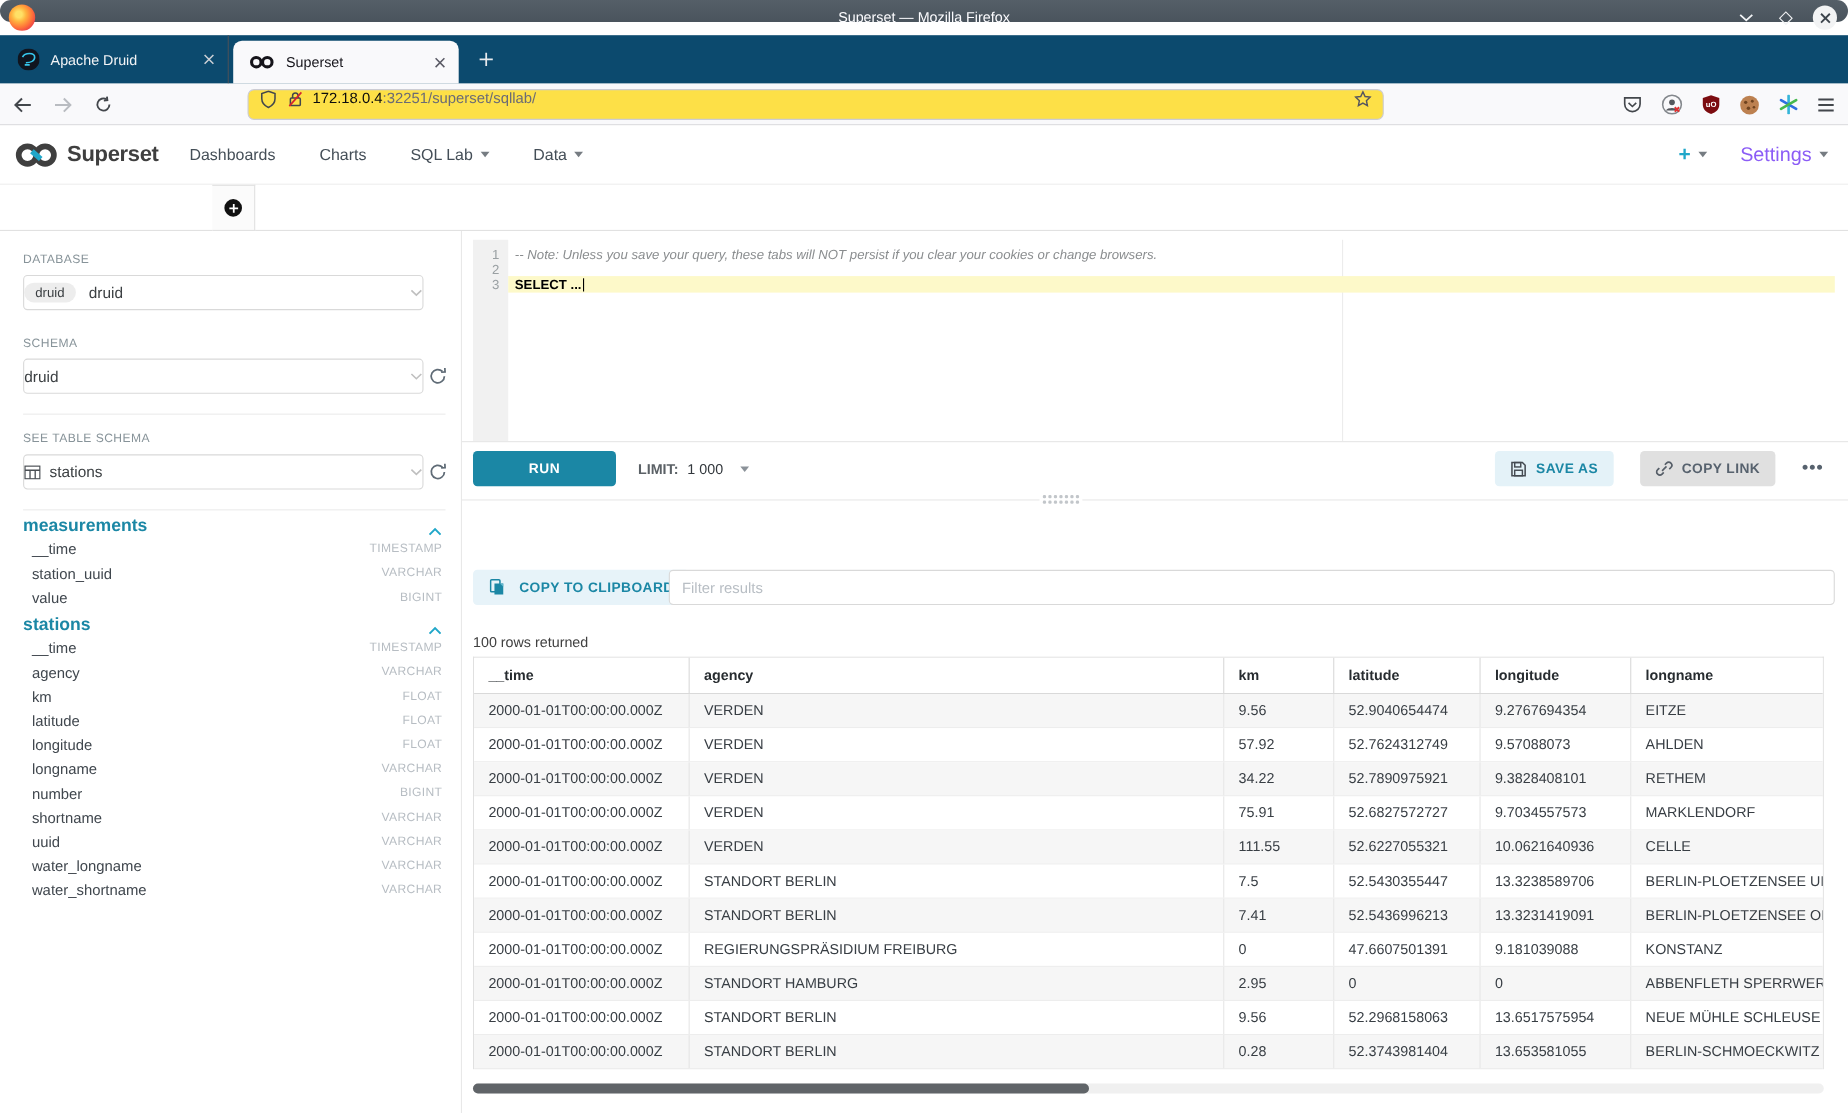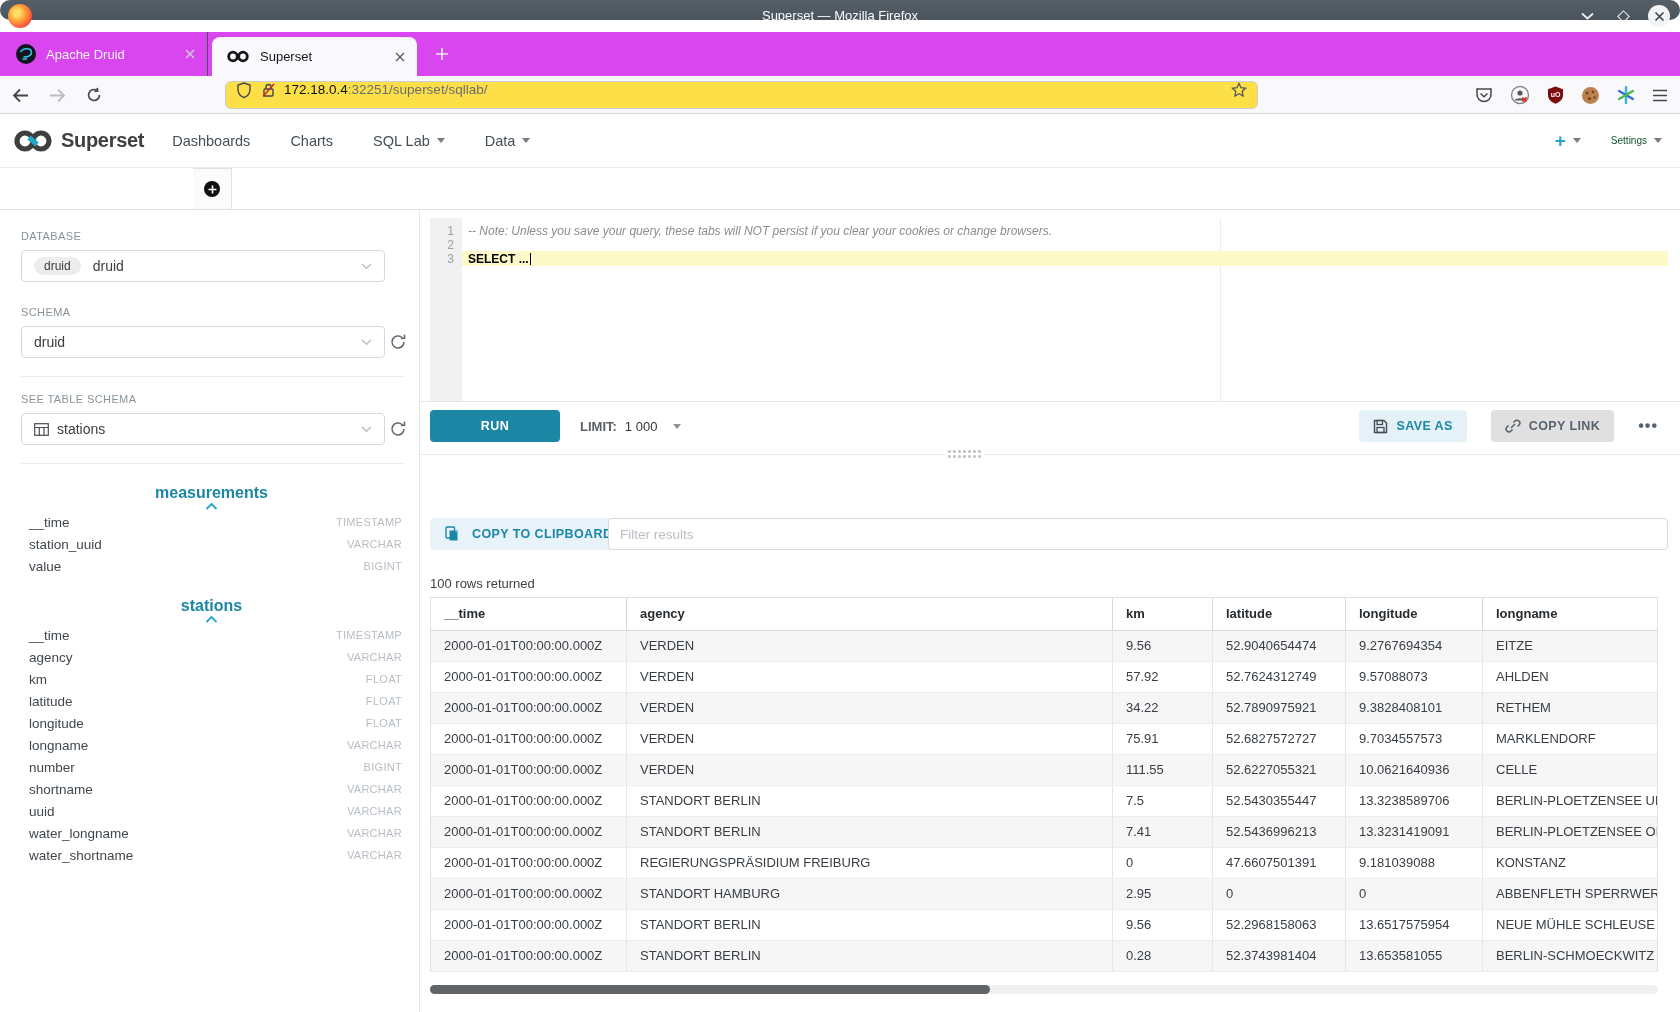--- a/index.html
+++ b/index.html
@@ -10,21 +10,21 @@
   .titlebar{position:absolute;left:0;top:0;width:1680px;height:20px;background:linear-gradient(#555f68,#4a545d);border-radius:15px;}
   .fx-logo{position:absolute;left:8px;top:4px;width:24px;height:24px;border-radius:50%;
     background:radial-gradient(circle at 38% 38%, #ffe066 0 14%, #ffb23e 32%, #ff7139 58%, #e22850 88%);}
   .win-title{position:absolute;left:0;right:0;top:0;height:32px;line-height:32px;text-align:center;
     color:#fbfbfe;font-size:13px;}
   .win-controls{position:absolute;right:10px;top:0;height:32px;display:flex;align-items:center;gap:14px;}
   .wc{width:22px;height:22px;display:flex;align-items:center;justify-content:center;color:#f0f2f4;}
   .wc .diamond{width:9px;height:9px;border:1.6px solid #f0f2f4;transform:rotate(45deg);}
   .wc.close{background:#f2f3f4;border-radius:50%;}
 
-  .tabstrip{position:absolute;left:0;top:32px;width:1680px;height:44px;background:#d946ef;}
+  .tabstrip{position:absolute;left:0;top:32px;width:1680px;height:44px;background:#0c4a6e;}
   .btab{position:absolute;display:flex;align-items:center;font-size:13px;}
   .btab.inactive{left:2px;top:0;width:206px;height:44px;color:#f3f4f6;padding:0 8px 0 14px;border-right:1px solid #49525a;}
   .btab.inactive .btab-label{margin-left:10px;flex:1;}
   .btab.active{left:212px;top:5px;width:205px;height:39px;background:#f9f9fb;border-radius:8px 8px 0 0;
     color:#15141a;padding:0 8px 0 14px;}
   .btab.active .btab-label{margin-left:10px;flex:1;}
   .btab-close{width:18px;height:18px;display:flex;align-items:center;justify-content:center;}
   .newtab{position:absolute;left:428px;top:8px;width:28px;height:28px;display:flex;align-items:center;justify-content:center;}
 
   .urlrow{position:absolute;left:0;top:76px;width:1680px;height:38px;background:#f9f9fb;border-bottom:1px solid #d4d4d8;}
@@ -40,48 +40,48 @@
   .ssnav{position:absolute;left:0;top:114px;width:1680px;height:54px;background:#fff;border-bottom:1px solid #ececec;
     display:flex;align-items:center;}
   .brand{display:flex;align-items:center;margin-left:12px;}
   .brand-text{font-size:20px;font-weight:700;color:#3f3f3f;letter-spacing:-0.3px;margin-left:7px;}
   .nav-menu{display:flex;align-items:center;margin-left:28px;gap:40px;}
   .nav-item{display:flex;align-items:center;gap:7px;font-size:14.5px;color:#444e57;cursor:default;}
   .caret-down{width:0;height:0;border-left:4px solid transparent;border-right:4px solid transparent;border-top:5px solid #767c82;}
   .nav-right{position:absolute;right:18px;display:flex;align-items:center;gap:30px;}
   .plus-group,.settings-group{display:flex;align-items:center;gap:7px;}
   .nav-plus{color:#20a7c9;font-size:19px;font-weight:700;line-height:1;}
-  .settings-label{font-size:10px;color:#14532d;}
+  .settings-label{font-size:18px;color:#8b5cf6;}
 
   
   .qtabrow{position:absolute;left:0;top:168px;width:1680px;height:42px;background:#fff;border-bottom:1px solid #e1e1e1;}
   .qtab{position:absolute;left:23px;top:0;width:171px;height:42px;background:#fff;border:1px solid #e1e1e1;
     border-bottom:1px solid #fff;display:flex;align-items:center;padding:0 12px 0 10px;}
   .drag-dots{display:grid;grid-template-columns:2px 2px;grid-auto-rows:2px;gap:2.5px;margin-right:9px;}
   .drag-dots i{background:#aab0b6;border-radius:50%;}
   .qtab-label{color:#1fa8c9;font-size:13.5px;flex:1;white-space:nowrap;}
   .unsaved-dot{width:9px;height:9px;border-radius:50%;background:#d6dade;margin-right:12px;}
   .qtab-add{position:absolute;left:193px;top:0;width:39px;height:42px;background:#fbfbfb;border:1px solid #e1e1e1;
     border-left:none;display:flex;align-items:center;justify-content:center;}
   .plus-circle{width:16px;height:16px;border-radius:50%;background:#111;display:flex;align-items:center;justify-content:center;}
 
   
   .sidebar{position:absolute;left:0;top:210px;width:420px;height:802px;background:#fff;border-right:1px solid #e8e8e8;
     padding:20px 14px 0 21px;}
   .side-label{font-size:11px;color:#879399;letter-spacing:0.4px;}
   .select-row{position:relative;width:364px;margin-top:8px;}
   .ss-select{width:364px;height:32px;border:1px solid #d9d9d9;border-radius:4px;background:#fff;
-    display:flex;align-items:center;padding:0 12px;}
+    display:flex;align-items:center;padding:0 0;}
   .ss-select .chev{margin-left:auto;}
   .db-pill{background:#ededed;border-radius:11px;padding:2px 10px;font-size:12px;color:#3c4043;margin-right:12px;}
   .sel-text{font-size:14px;color:#3c4043;}
   .sync-btn{position:absolute;left:368px;top:7px;width:18px;height:18px;}
   .side-div{height:1px;background:#ebebeb;margin-top:18px;}
   .mt24{margin-top:24px;} .mt16{margin-top:16px;}
-  .schema-head{display:flex;align-items:center;margin-top:20px;width:381px;flex-direction:column;}
+  .schema-head{display:flex;align-items:flex-end;margin-top:6px;width:381px;}
   .schema-title{font-size:16px;font-weight:700;color:#1b87a5;flex:1;}
   .schema-col{display:flex;align-items:center;height:22px;width:381px;}
   .schema-col:first-of-type{margin-top:4px;}
   .col-name{font-size:13.5px;color:#40474e;margin-left:8px;flex:1;}
   .col-type{font-size:11px;color:#b7bdc3;letter-spacing:0.3px;}
 
   
   .main{position:absolute;left:420px;top:210px;width:1260px;height:802px;background:#fff;}
 
   .editor{position:absolute;left:10px;top:8px;width:1238px;height:183px;background:#fff;font-family:"DejaVu Sans Mono",monospace;}

